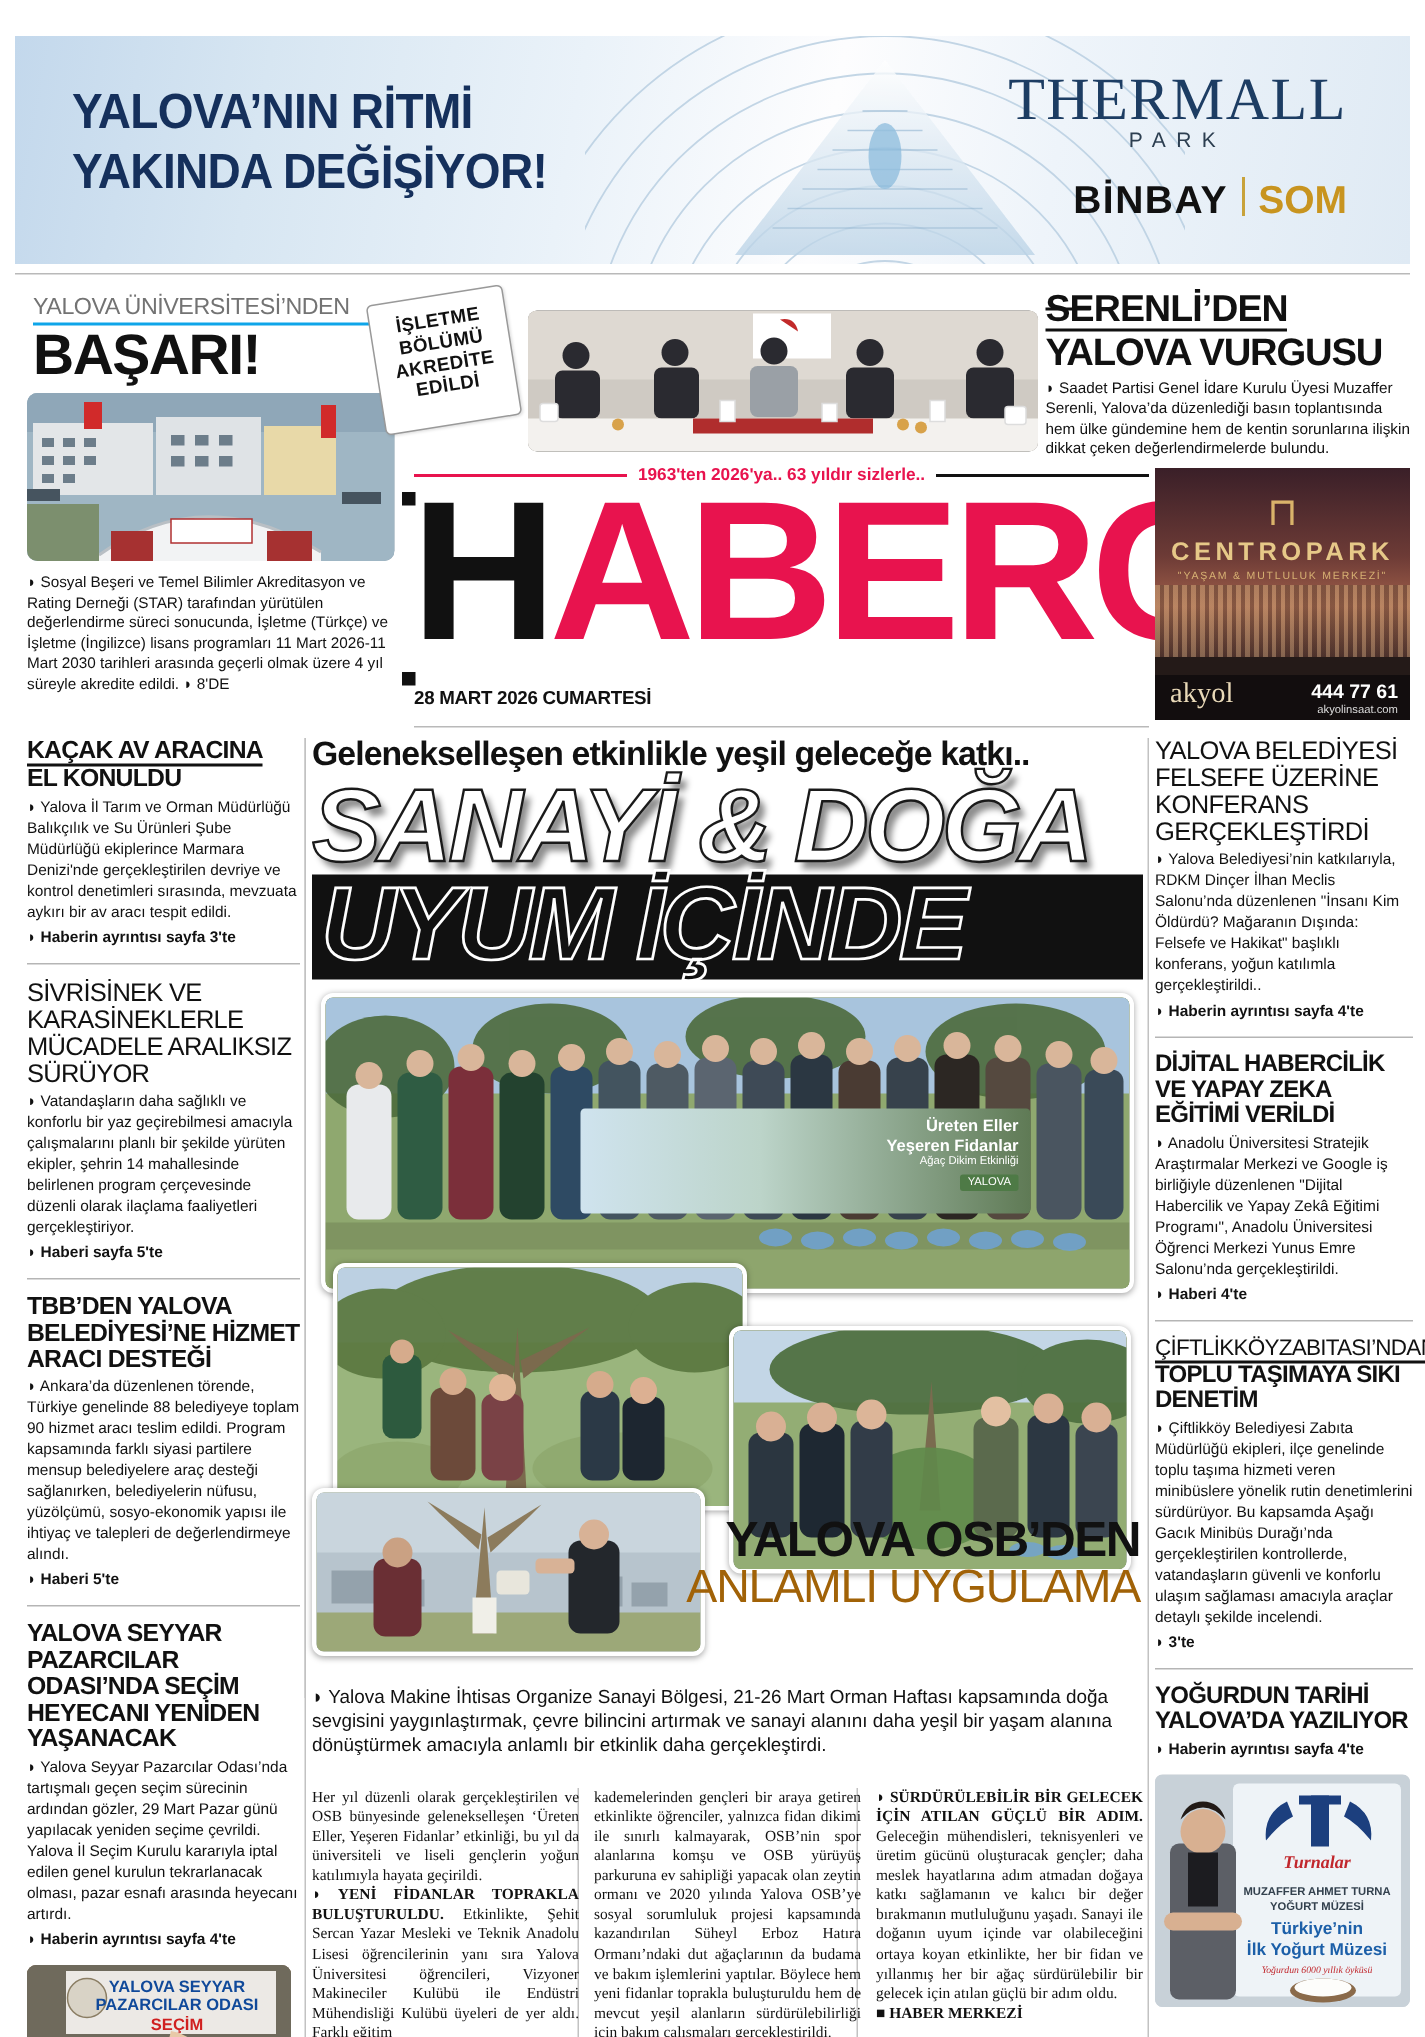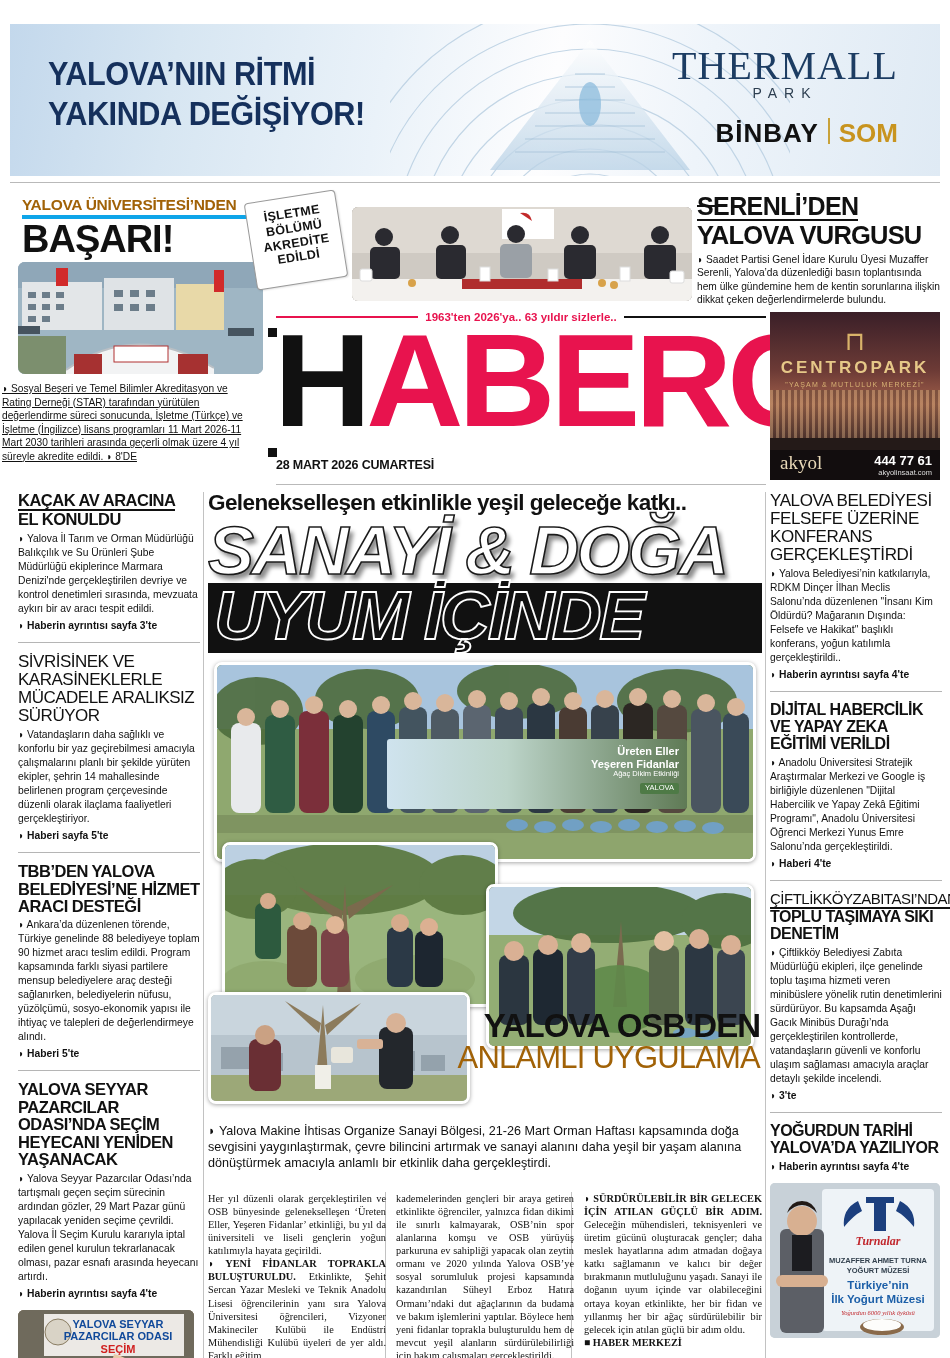--- a/index.html
+++ b/index.html
@@ -36,30 +36,30 @@
   .binbay .b1{ font-weight:bold; font-size:26px; color:#111; letter-spacing:1px;}
   .binbay .bar{ width:2px; height:26px; background:#c8a23a;}
   .binbay .b2{ font-weight:bold; font-size:26px; color:#c8941f; letter-spacing:0px;}
 
   
   .rule{ position:absolute; background:#b9b9b9; }
 
   
   .univ{ position:absolute; left:22px; top:196px; width:232px; }
   .kicker-ul{
-    font-weight:bold; font-size:15.5px; color:#a16207; letter-spacing:-0.3px;
-    border-bottom:4px solid #0ea5e9; padding-bottom:1px; display:block;
+    font-weight:normal; font-size:15.5px; color:#737373; letter-spacing:-0.3px;
+    border-bottom:2px solid #0ea5e9; padding-bottom:1px; display:block;
   }
   .univ .big{ font-weight:bold; font-size:38px; line-height:0.98; color:#111; letter-spacing:-1px; margin-top:2px;}
   .univ-photo{
     position:absolute; left:18px; top:262px; width:245px; height:112px;
     border-radius:7px; overflow:hidden; background:#8ba0ae;
   }
-  .univ-body{ position:absolute; left:2px; top:382px; width:248px;
-    font-size:10.2px; line-height:1.33; color:#111; font-family:"Liberation Sans",sans-serif;text-decoration:underline;}
+  .univ-body{ position:absolute; left:18px; top:382px; width:248px;
+    font-size:10.2px; line-height:1.33; color:#111; font-family:"Liberation Sans",sans-serif;}
   .badge{
     position:absolute; left:250px; top:196px; width:92px; height:88px;
     border:1px solid #999; background:#fff; transform:rotate(-9deg);
     border-radius:4px; box-shadow:1px 1px 2px rgba(0,0,0,.12);
   }
   .badge span{
     display:block; text-align:center; font-weight:bold; font-size:12.5px;
     color:#111; line-height:1.18; letter-spacing:.3px;
   }
   .badge .inner{ padding:9px 4px 0 4px; transform:rotate(0deg); }

